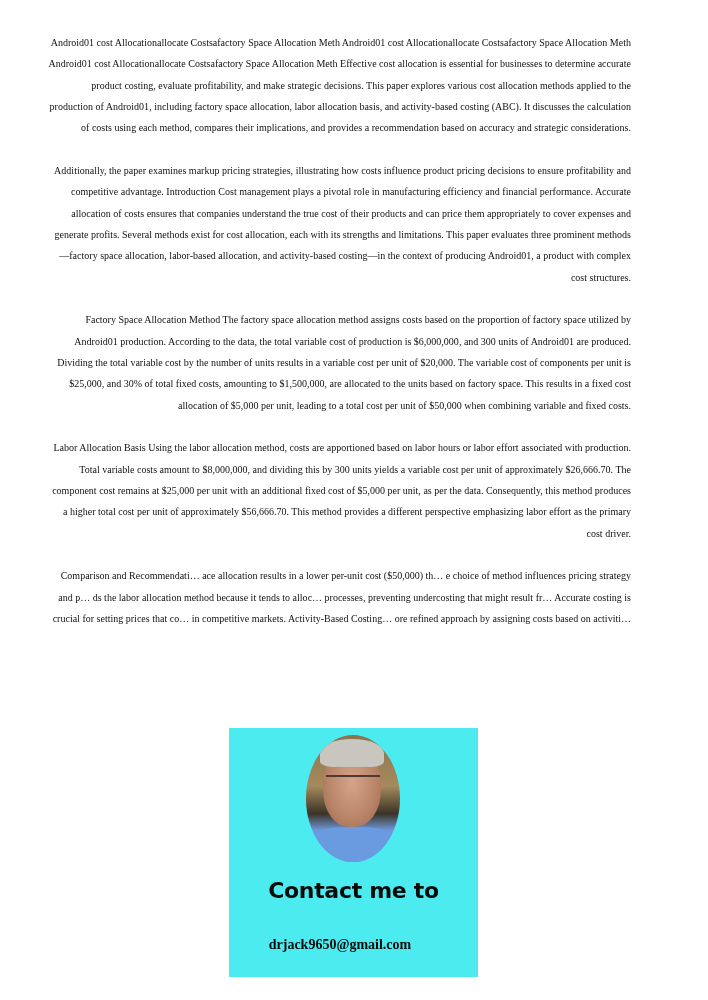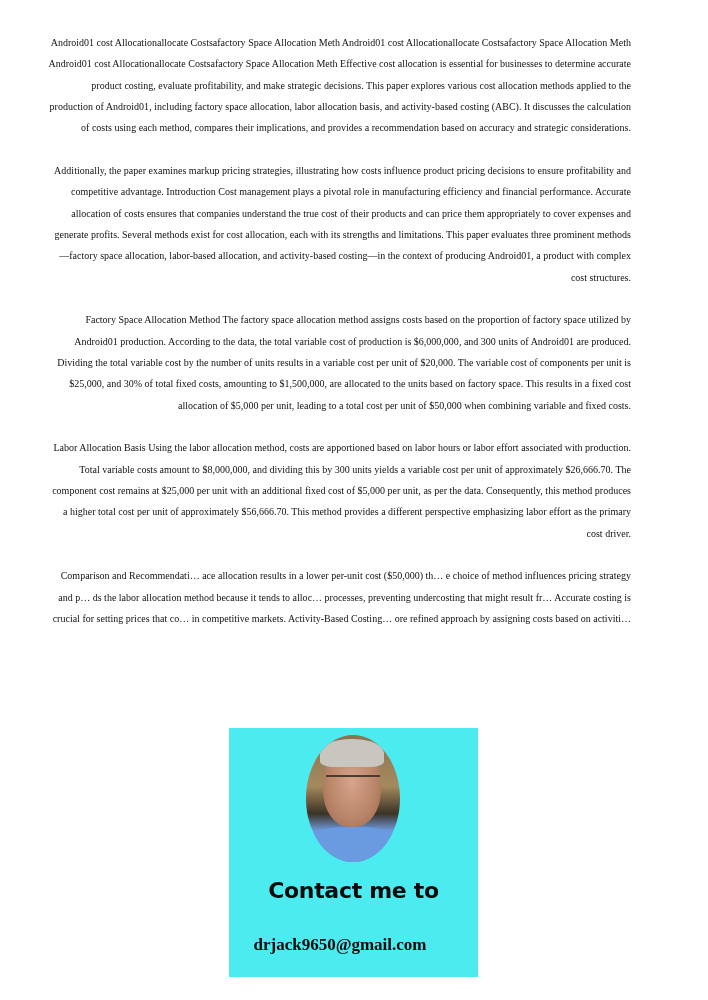--- a/index.html
+++ b/index.html
@@ -39,21 +39,21 @@
     }
     .cta {
       position: absolute; left: 0; top: 138px; width: 249px;
       font-family: "DejaVu Sans", "Liberation Sans", sans-serif; font-weight: bold;
       font-size: 22px; line-height: 31px; color: #0b0b0b; letter-spacing: -0.3px; margin-top: 9px;
     }
     .cta span { display: block; }
     .email {
       position: absolute; left: 0; top: 205px; width: 222px;
       font-family: "Liberation Serif", "DejaVu Serif", serif; font-weight: bold;
-      font-size: 17px; line-height: 24px; color: #0b0b0b;
+      font-size: 14px; line-height: 24px; color: #0b0b0b;
     }
   </style>
 </head>
 <body>
 
 <div class="doc">
   <p class="para">Android01 cost Allocationallocate Costsafactory Space Allocation Meth Android01 cost Allocationallocate Costsafactory Space Allocation Meth Android01 cost Allocationallocate Costsafactory Space Allocation Meth Effective cost allocation is essential for businesses to determine accurate product costing, evaluate profitability, and make strategic decisions. This paper explores various cost allocation methods applied to the production of Android01, including factory space allocation, labor allocation basis, and activity-based costing (ABC). It discusses the calculation of costs using each method, compares their implications, and provides a recommendation based on accuracy and strategic considerations.</p>
   <p class="para">Additionally, the paper examines markup pricing strategies, illustrating how costs influence product pricing decisions to ensure profitability and competitive advantage. Introduction Cost management plays a pivotal role in manufacturing efficiency and financial performance. Accurate allocation of costs ensures that companies understand the true cost of their products and can price them appropriately to cover expenses and generate profits. Several methods exist for cost allocation, each with its strengths and limitations. This paper evaluates three prominent methods—factory space allocation, labor-based allocation, and activity-based costing—in the context of producing Android01, a product with complex cost structures.</p>
   <p class="para">Factory Space Allocation Method The factory space allocation method assigns costs based on the proportion of factory space utilized by Android01 production. According to the data, the total variable cost of production is $6,000,000, and 300 units of Android01 are produced. Dividing the total variable cost by the number of units results in a variable cost per unit of $20,000. The variable cost of components per unit is $25,000, and 30% of total fixed costs, amounting to $1,500,000, are allocated to the units based on factory space. This results in a fixed cost allocation of $5,000 per unit, leading to a total cost per unit of $50,000 when combining variable and fixed costs.</p>
   <p class="para">Labor Allocation Basis Using the labor allocation method, costs are apportioned based on labor hours or labor effort associated with production. Total variable costs amount to $8,000,000, and dividing this by 300 units yields a variable cost per unit of approximately $26,666.70. The component cost remains at $25,000 per unit with an additional fixed cost of $5,000 per unit, as per the data. Consequently, this method produces a higher total cost per unit of approximately $56,666.70. This method provides a different perspective emphasizing labor effort as the primary cost driver.</p>

